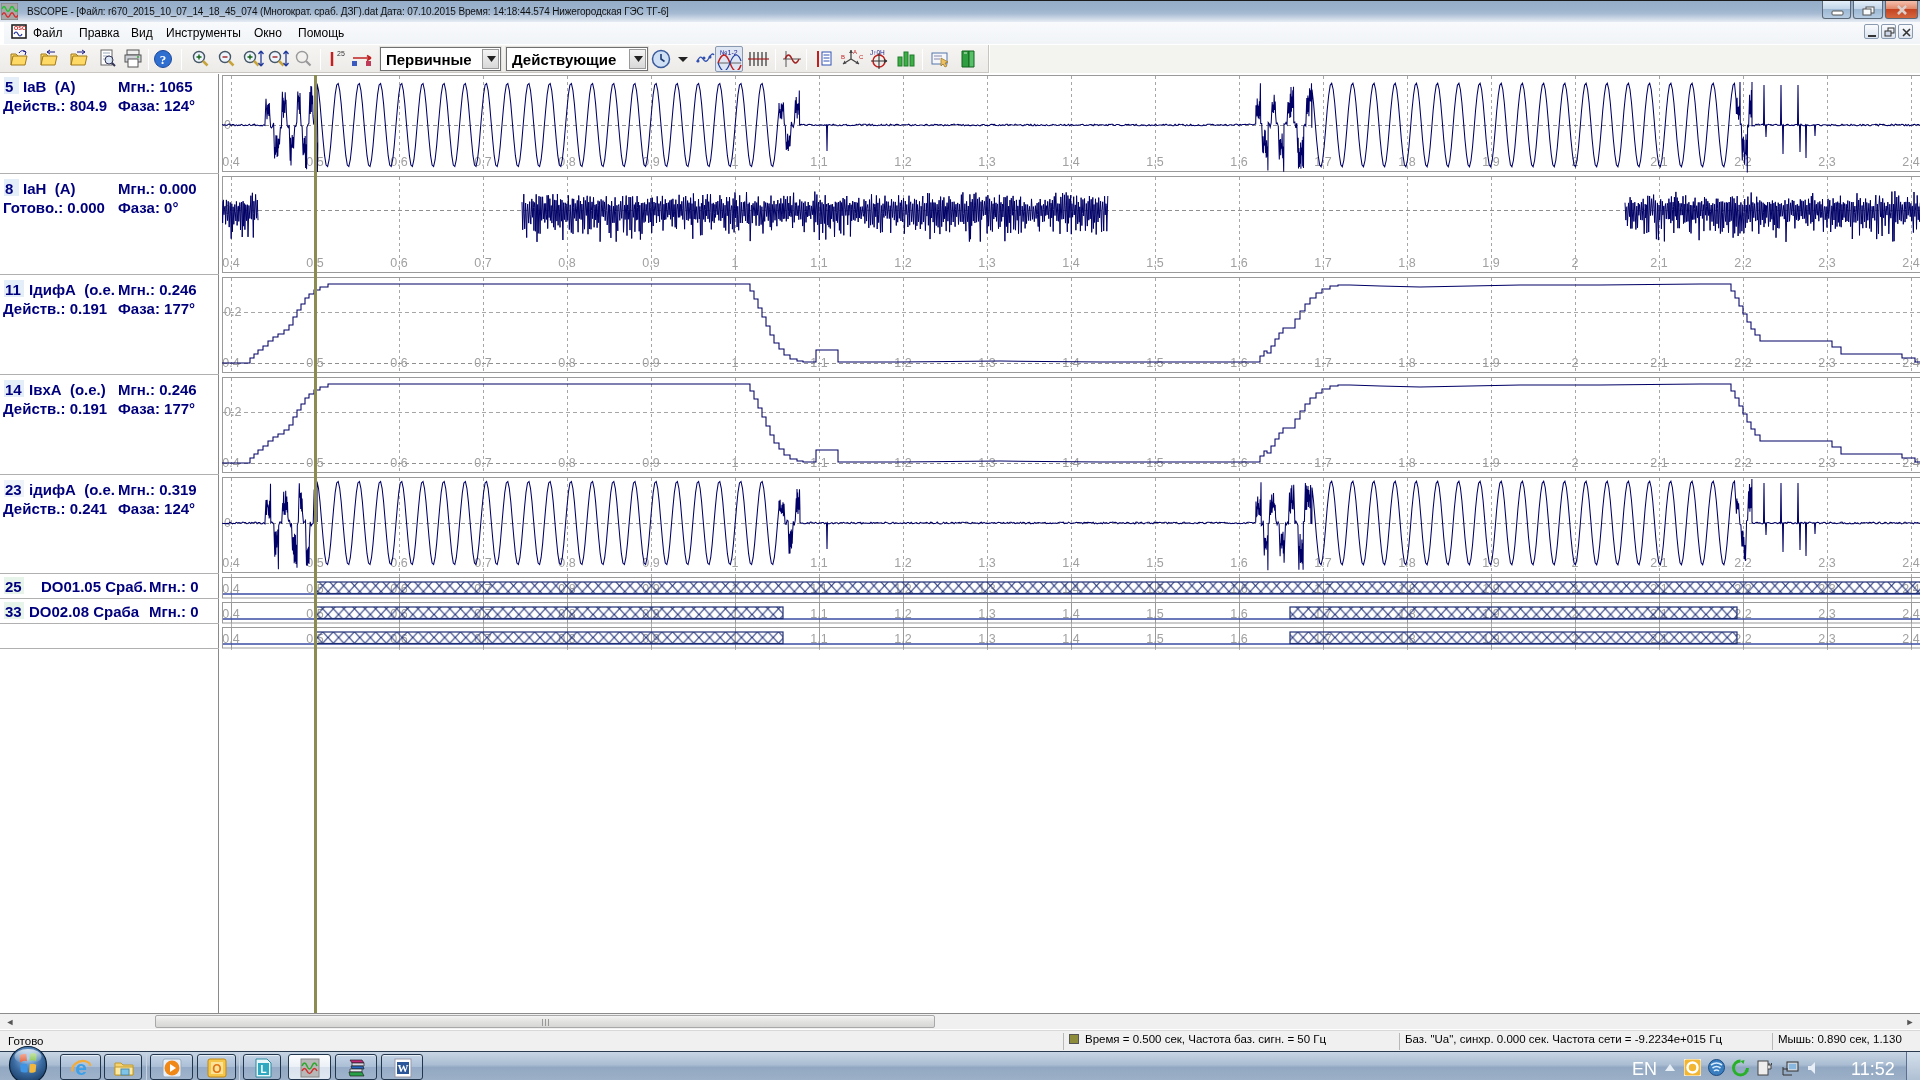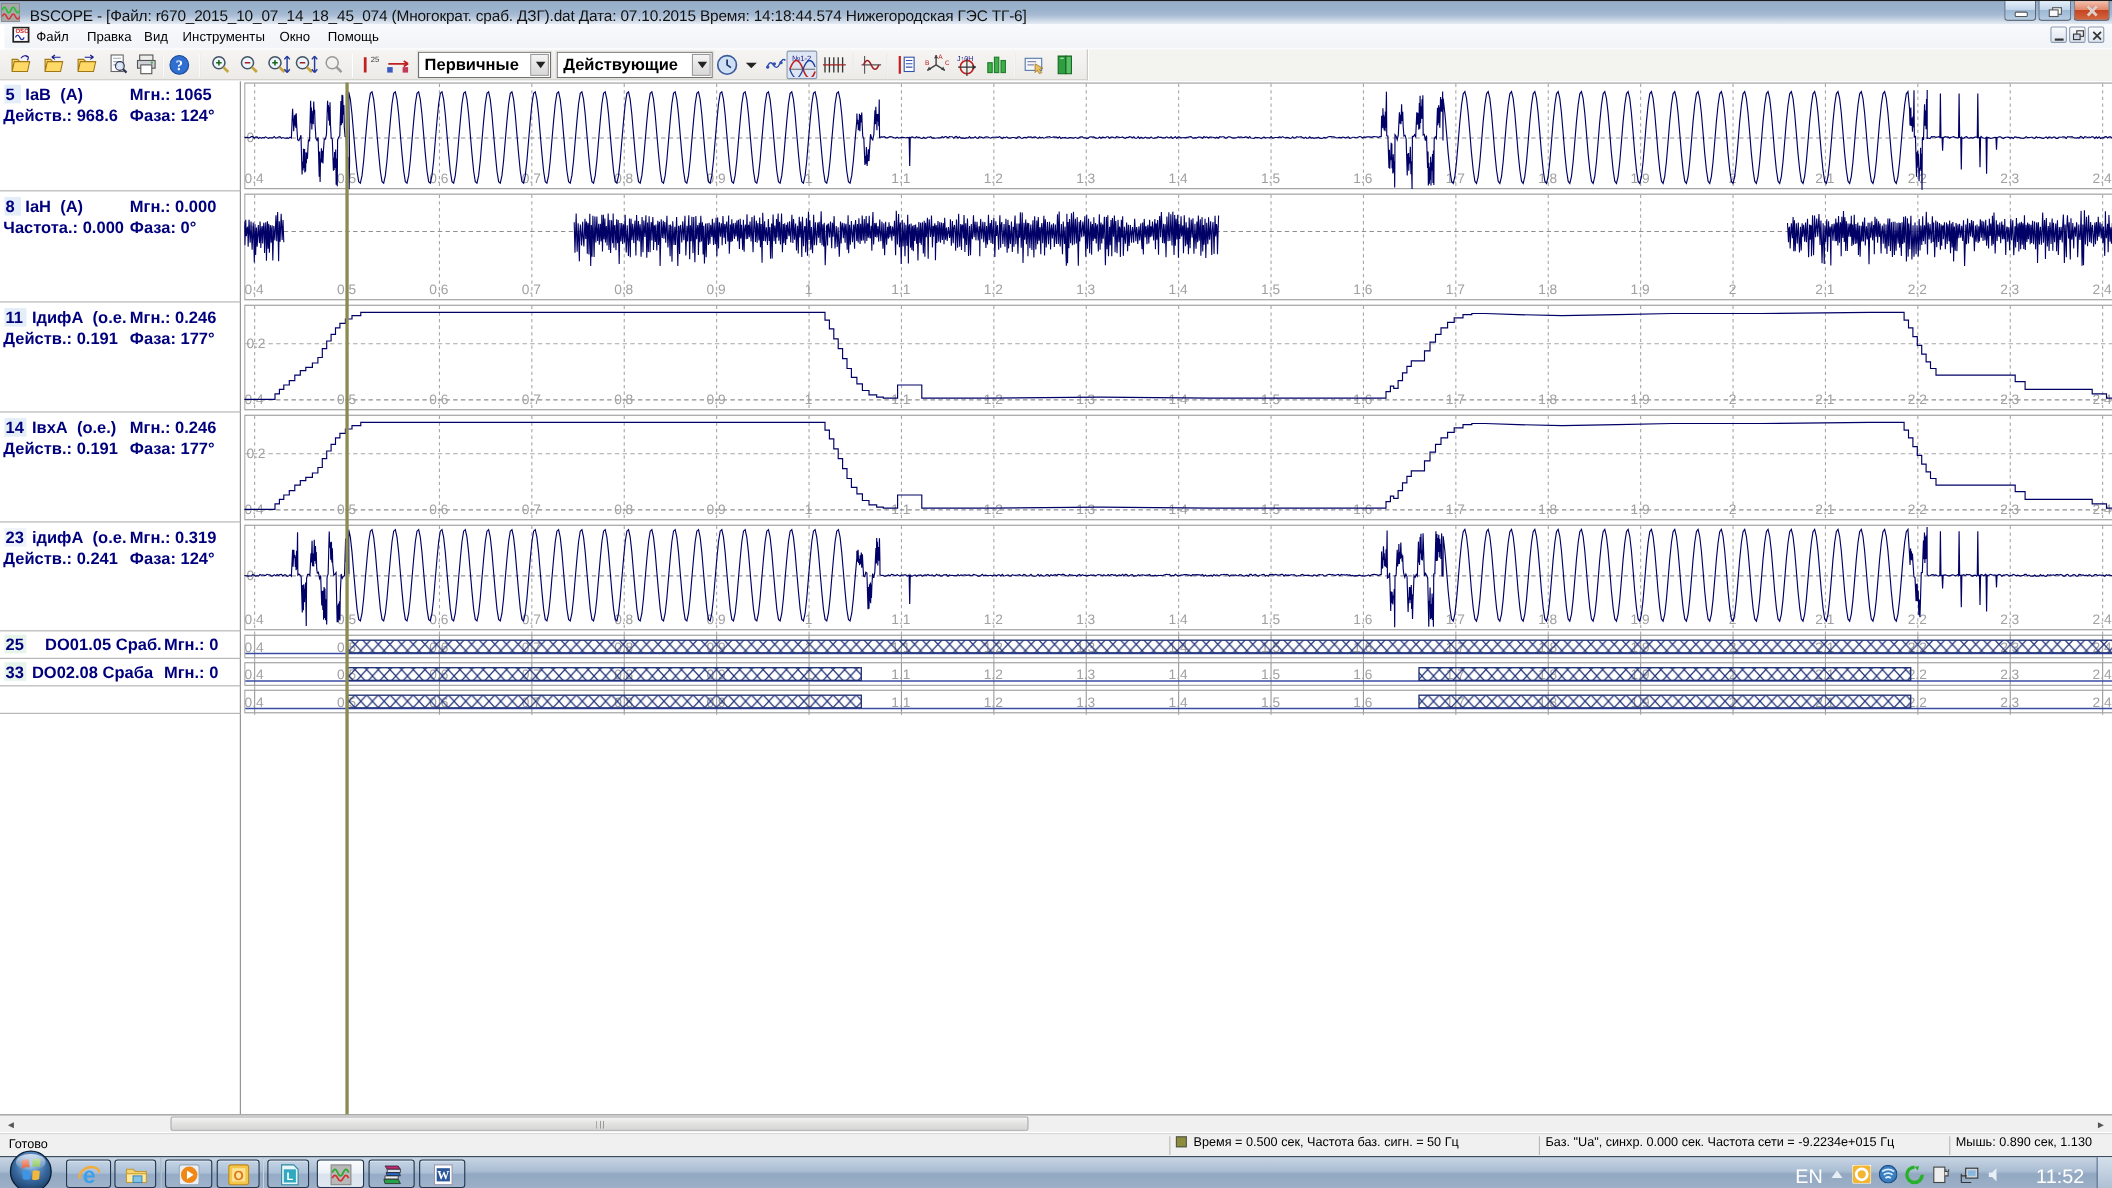--- a/index.html
+++ b/index.html
@@ -1,16 +1,16 @@
 <!DOCTYPE html>
 <html><head><meta charset="utf-8"><style>
 * {margin:0;padding:0;box-sizing:border-box}
 body {width:1920px;height:1080px;overflow:hidden;font-family:"Liberation Sans",sans-serif;background:#fff;position:relative}
 #titlebar {position:absolute;left:0;top:0;width:1920px;height:22px;background:linear-gradient(180deg,#95adc8 0%,#9cb3cd 40%,#a7bbd3 60%,#c6d3e3 80%,#e7ecf4 100%);border-top:1px solid #1c1c1c}
-#titlebar .txt {position:absolute;left:27px;top:4.5px;font-size:14px;letter-spacing:-0.15px;color:#111}
+#titlebar .txt {position:absolute;left:27px;top:4.5px;font-size:10px;letter-spacing:-0.15px;color:#111}
 .wb {position:absolute;top:0;height:18px;border:1px solid #5a6878;border-top:none;border-radius:0 0 3px 3px}
 #menubar {position:absolute;left:4px;top:22px;width:1920px;height:36px;background:linear-gradient(180deg,#f8fafc,#f0f3f7 70%,#e4e9f0);border-bottom:1px solid #9c9c9c}
 #menubar span {position:absolute;top:4px;font-size:12px;color:#000}
 .mb {position:absolute;top:24px;width:15px;height:15px;border:1px solid #8a9ab0;background:linear-gradient(180deg,#fafbfd,#dbe3ee);border-radius:2px}
 #toolbar {position:absolute;left:0;top:44px;width:1920px;height:29px;background:linear-gradient(180deg,#f6f5f3,#ecebe8);border-top:1px solid #fff;border-bottom:1px solid #cac7c2}
 .tsep {position:absolute;top:4px;width:1px;height:21px;background:#c4c2be;border-right:1px solid #fff}
 .combo {position:absolute;top:2px;height:24px;background:#fff;border:1px solid #707070;outline:1px solid #e4e2de}
 .combo .cb {position:absolute;right:1px;top:1px;width:17px;height:20px;background:linear-gradient(180deg,#f4f4f4,#d8d8d8);border:1px solid #999}
 .combo .ct {position:absolute;left:5px;top:3px;font-size:15px;font-weight:bold;color:#000}
 .combo svg {position:absolute;right:4px;top:8px}
@@ -219,29 +219,29 @@
         <path d="M0 0 h9 l-4.5 6 z" fill="#222"></path>
       </svg>
     </div>
 </div>
 <div id="leftpanel">
     <div class="chrow" style="top:4px">
 <span class="hl" style="background:#e4eef9;width:15px"></span>
 <span class="t" style="left:5px">5</span>
 <span class="t" style="left:23px">IaB&nbsp;&nbsp;(А)</span>
 <span class="t" style="left:118px">Мгн.: 1065</span>
-<span class="t" style="left:3px;top:19px">Действ.: 968.6</span>
+<span class="t" style="left:3px;top:19px">Действ.: 804.9</span>
 <span class="t" style="left:118px;top:19px">Фаза: 124°</span>
 </div>
     <div class="chrow" style="top:106px">
 <span class="hl" style="background:#e4eef9;width:15px"></span>
 <span class="t" style="left:5px">8</span>
 <span class="t" style="left:23px">IaH&nbsp;&nbsp;(А)</span>
 <span class="t" style="left:118px">Мгн.: 0.000</span>
-<span class="t" style="left:3px;top:19px">Частота.: 0.000</span>
+<span class="t" style="left:3px;top:19px">Готово.: 0.000</span>
 <span class="t" style="left:118px;top:19px">Фаза: 0°</span>
 </div>
     <div class="chrow" style="top:207px">
 <span class="hl" style="background:#e4eef9;width:20px"></span>
 <span class="t" style="left:5px">11</span>
 <span class="t" style="left:29px">IдифА&nbsp;&nbsp;(о.е.</span>
 <span class="t" style="left:118px">Мгн.: 0.246</span>
 <span class="t" style="left:3px;top:19px">Действ.: 0.191</span>
 <span class="t" style="left:118px;top:19px">Фаза: 177°</span>
 </div>

